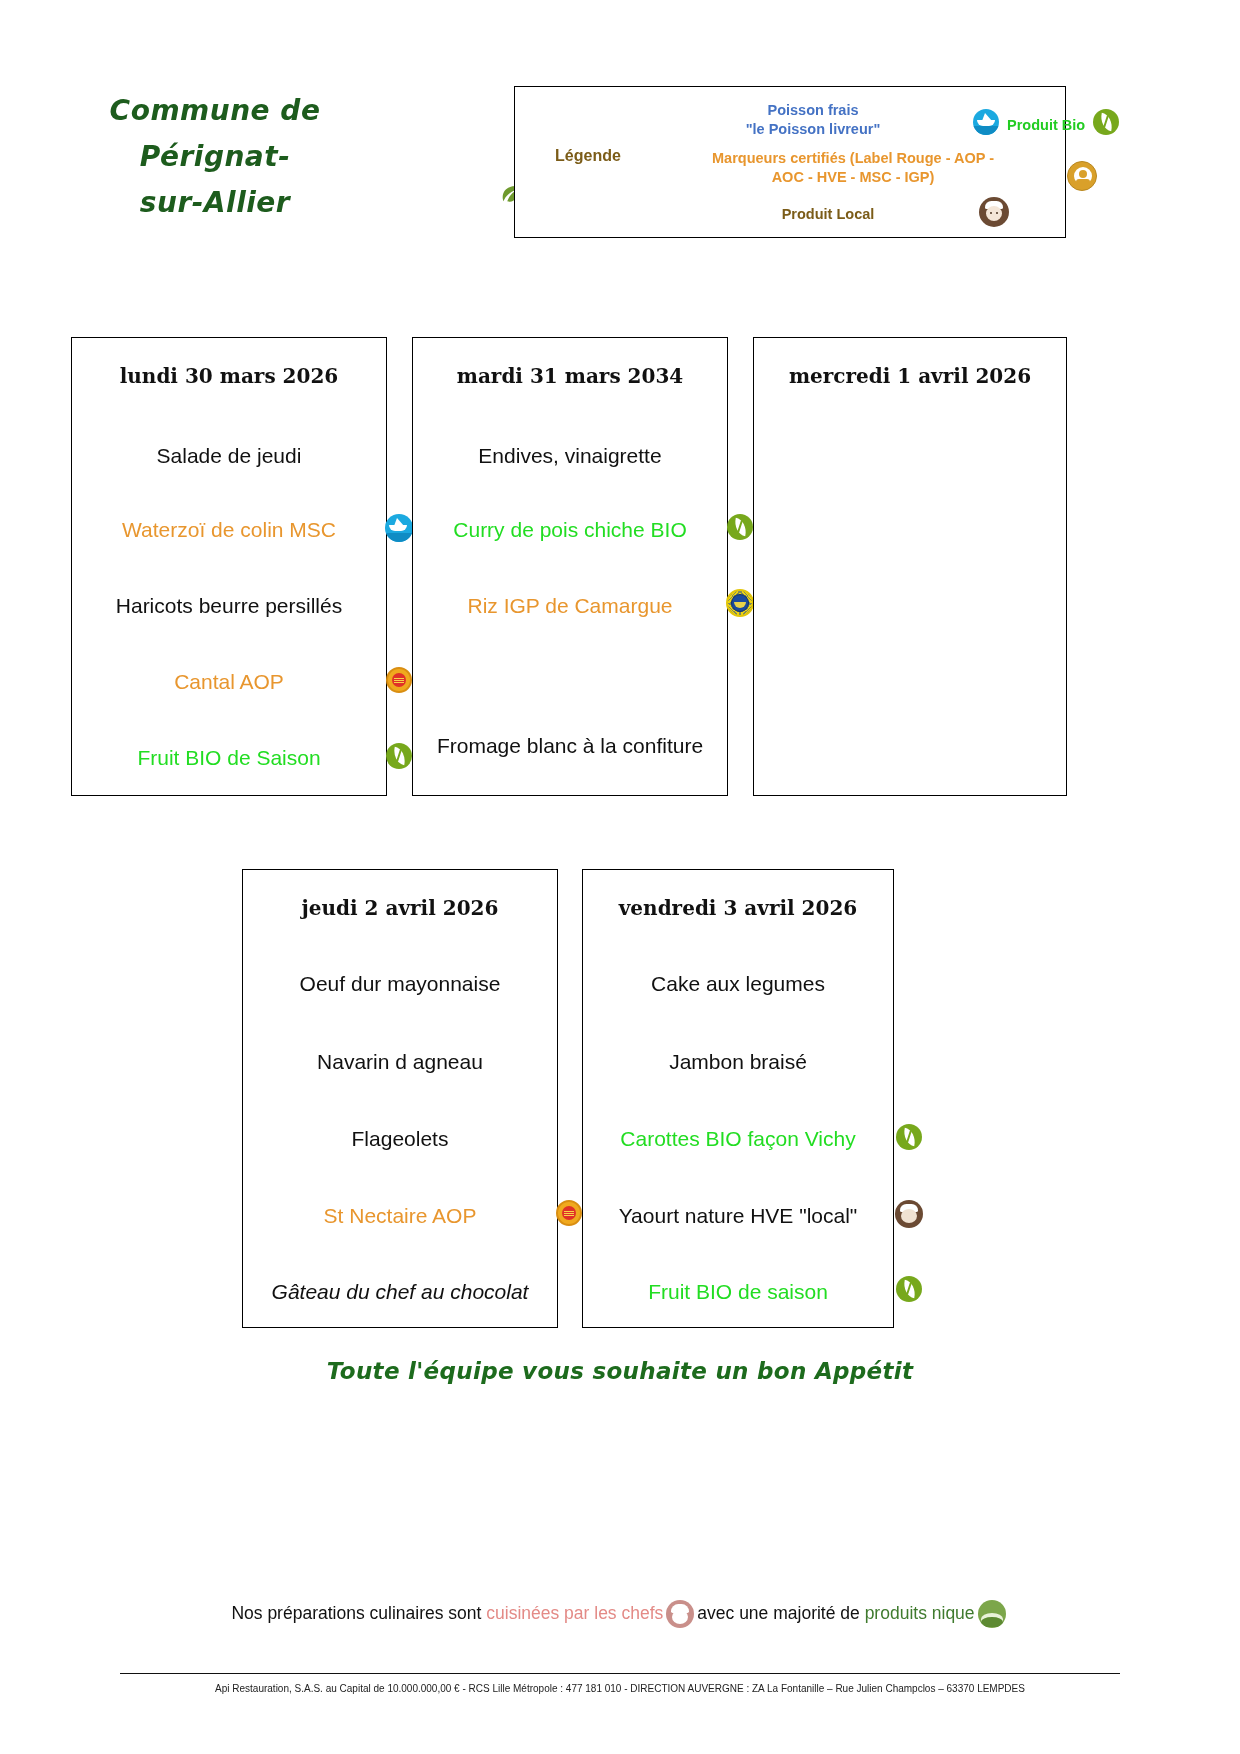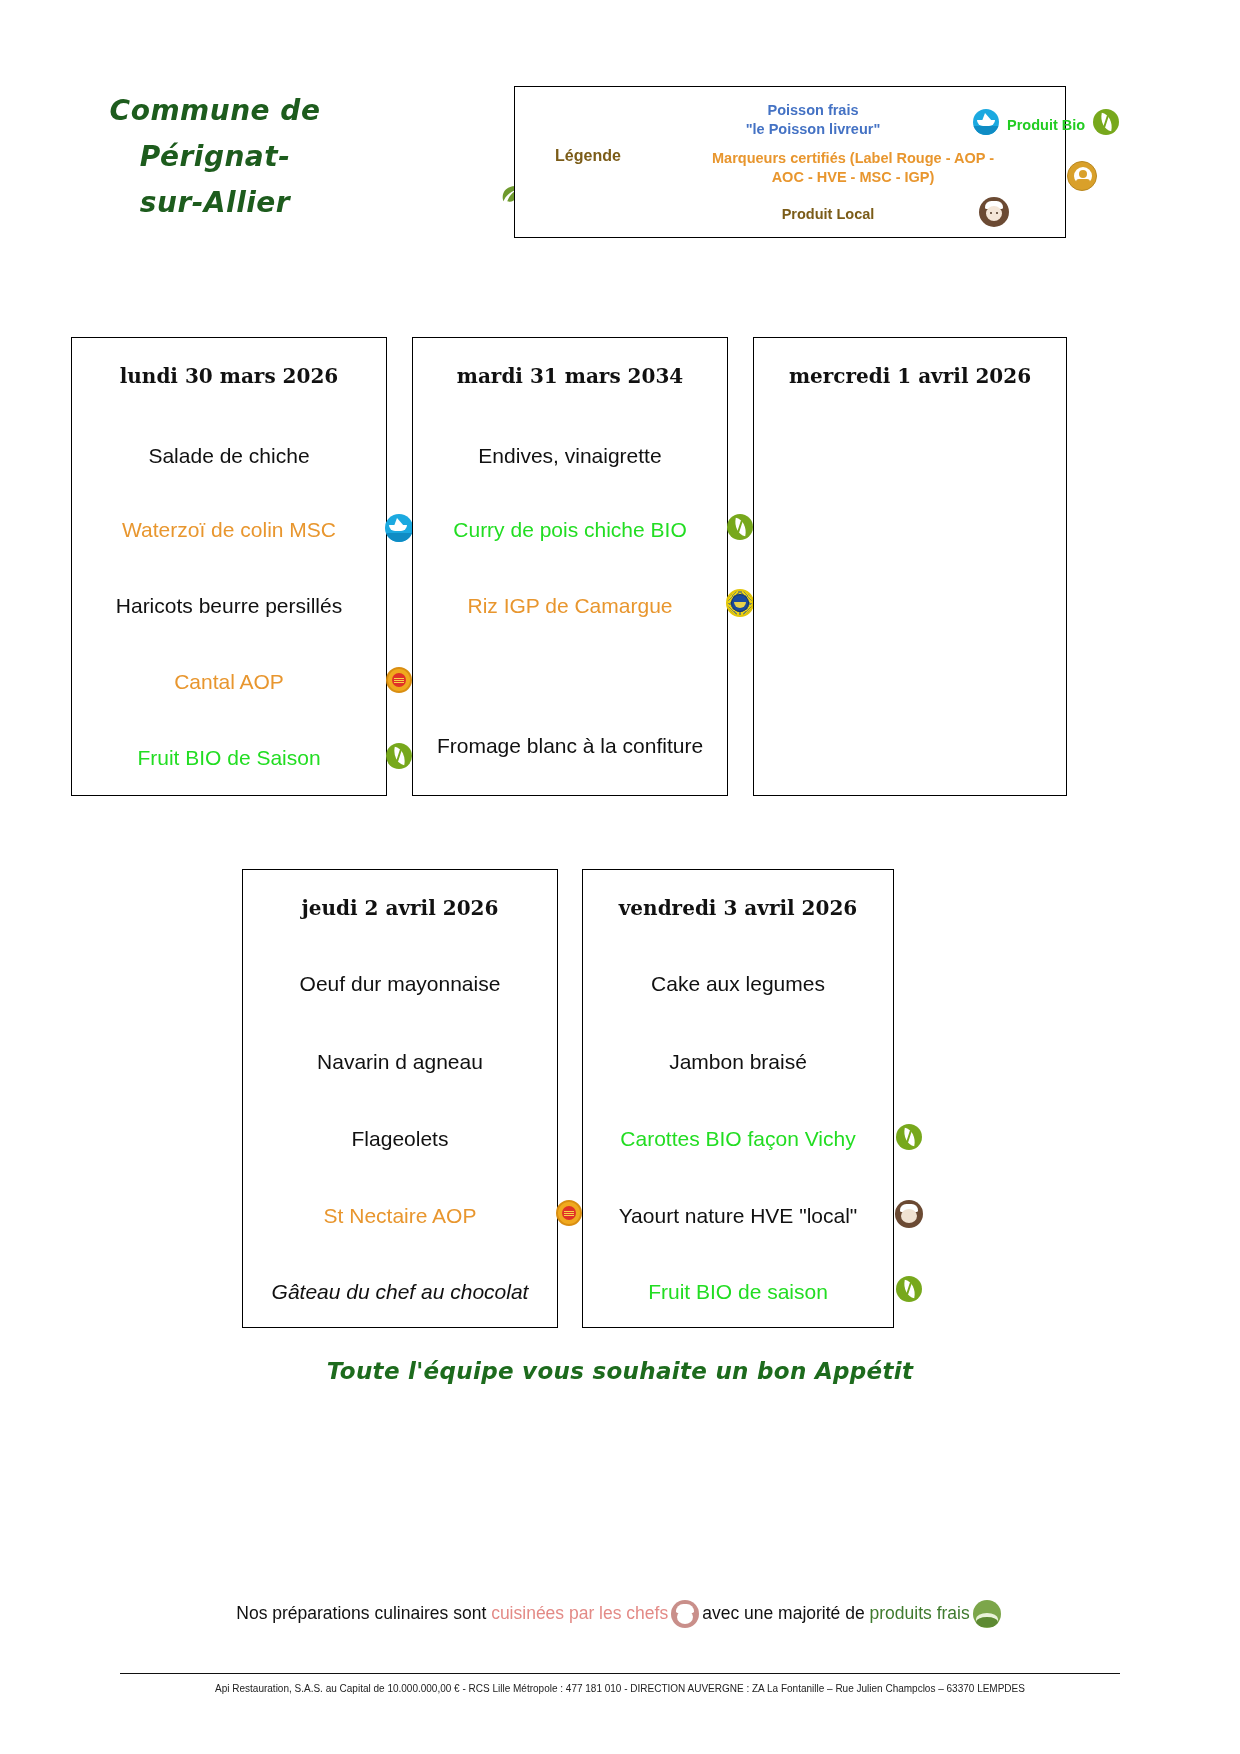--- a/index.html
+++ b/index.html
@@ -278,21 +278,21 @@
           </span>
         </div>
       </div>
 
     </div>
   </div>
 </div>
 
 <div class="day-box" id="box-mon">
   <div class="day-title">lundi 30 mars 2026</div>
-  <div class="dish" style="top:104px">Salade de chiche</div>
+  <div class="dish" style="top:104px">Salade de jeudi</div>
   <div class="dish orange" style="top:178px">Waterzoï de colin MSC</div>
   <div class="dish" style="top:254px">Haricots beurre persillés</div>
   <div class="dish orange" style="top:330px">Cantal AOP</div>
   <div class="dish green" style="top:406px">Fruit BIO de Saison</div>
 </div>
 <span class="ic ic-fish badge" style="left:385px;top:514px;width:28px;height:28px">
   <span class="sea"></span>
     <span class="boat"></span>
     <span class="sail"></span>
 </span>
@@ -356,17 +356,17 @@
     <span class="face"></span>
 </span>
 <span class="ic ic-bio badge" style="left:896px;top:1276px">
   <span class="leafw"></span>
     <span class="leafv"></span>
 </span>
 
 <div class="bon-appetit">Toute l'équipe vous souhaite un bon Appétit</div>
 
 <div class="prep-line">
-  <span>Nos préparations culinaires sont </span><span class="pink">cuisinées par les chefs</span><span class="icn ic-chef"><span class="f"></span><span class="h"></span></span><span>avec une majorité de </span><span class="grn">produits frais</span><span class="icn ic-fresh"><span class="a"></span><span class="b"></span></span>
+  <span>Nos préparations culinaires sont </span><span class="pink">cuisinées par les chefs</span><span class="icn ic-chef"><span class="f"></span><span class="h"></span></span><span>avec une majorité de </span><span class="grn">produits nique</span><span class="icn ic-fresh"><span class="a"></span><span class="b"></span></span>
 </div>
 
 <div class="divider"></div>
 <div class="legal">Api Restauration, S.A.S. au Capital de 10.000.000,00 € - RCS Lille Métropole : 477 181 010 - DIRECTION AUVERGNE : ZA La Fontanille – Rue Julien Champclos – 63370 LEMPDES</div>
 
 </body></html>

